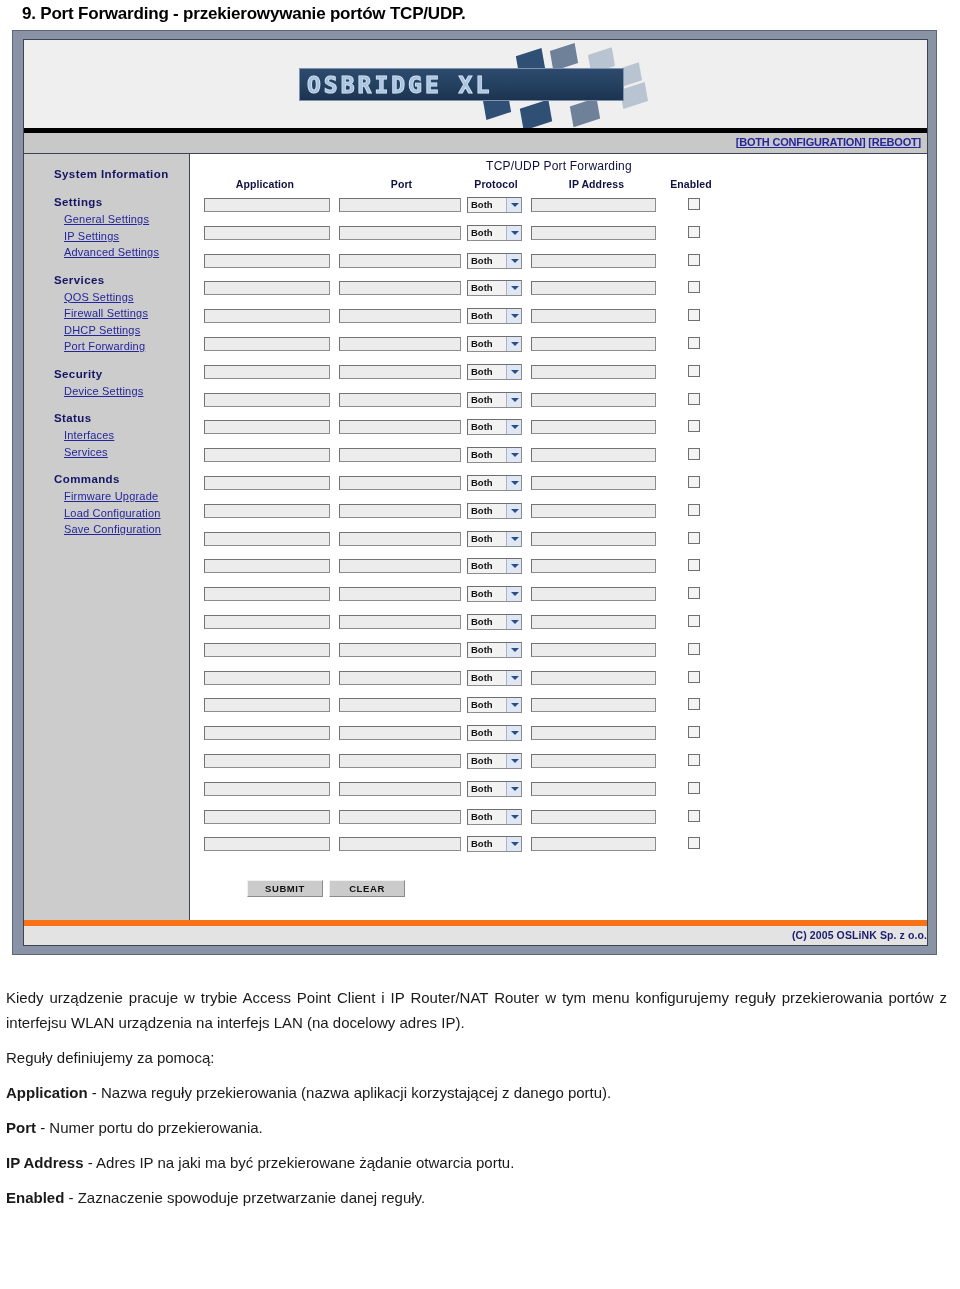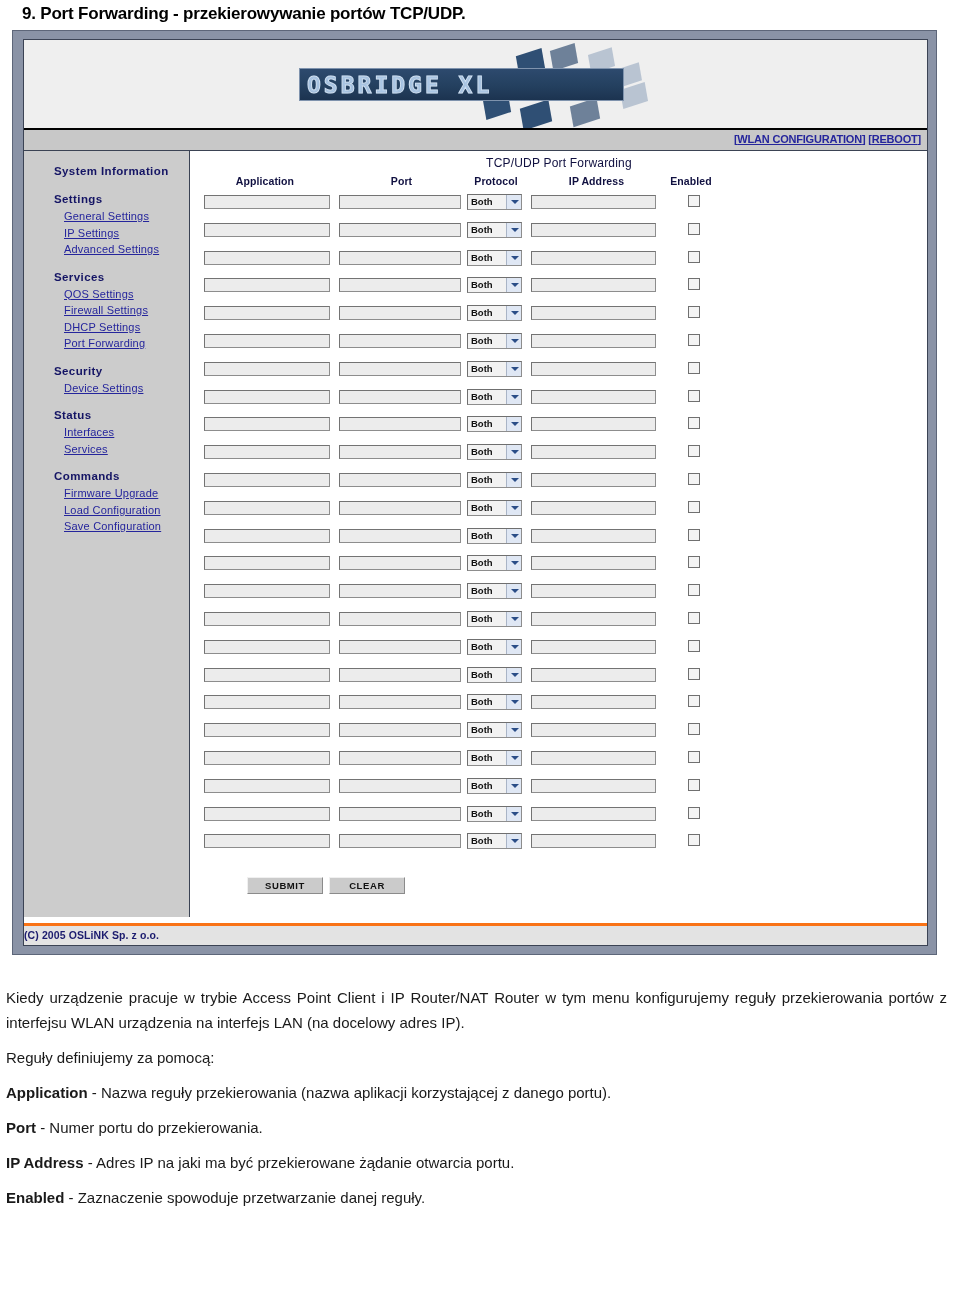--- a/index.html
+++ b/index.html
@@ -40,21 +40,21 @@
     border: 1px solid #3b4354;
     box-sizing: border-box;
     overflow: hidden;
   }
 
   
   .logo-band {
     position: relative;
     height: 88px;
     background: #efefef;
-    border-bottom: 2px solid #000000;
+    border-bottom: 5px solid #000000;
     overflow: hidden;
   }
   .logo-wrap {
     position: absolute;
     left: 265px; top: 6px;
     width: 390px; height: 78px;
   }
   .logo-plate {
     position: absolute;
     left: 10px; top: 22px;
@@ -263,27 +263,28 @@
   }
   .btn-submit { left: 56px; width: 76px; }
   .btn-clear  { left: 138px; width: 76px; }
 
   
   .ui-footer {
     position: absolute;
     left: 0; right: 0; bottom: 0;
     height: 19px;
     background: #e3e3e3;
-    border-top: 3px solid #f97316;
-    text-align: left;
+    border-top: 6px solid #f97316;
+    text-align: right;
     font-size: 10.5px;
     font-weight: bold;
     color: #1b1b6e;
     line-height: 18px;
     letter-spacing: 0.1px;
+    padding-left: 48px;
   }
 
   
   .prose {
     position: absolute;
     left: 6px; top: 985px;
     width: 948px;
     font-size: 15px;
     line-height: 25px;
     color: #1a1a1a;
@@ -313,21 +314,21 @@
         <div class="sq l" style="left:332px;top:40px;width:26px;height:19px;"></div>
         <div class="sq" style="left:195px;top:50px;width:26px;height:20px;"></div>
         <div class="sq" style="left:232px;top:58px;width:30px;height:22px;"></div>
         <div class="sq m" style="left:282px;top:56px;width:28px;height:21px;"></div>
         <div class="logo-plate"></div>
         <div class="logo-text">OSBRIDGE XL</div>
       </div>
     </div>
 
     <div class="apply-bar">
-      <div class="apply-links"><span class="bracket">[</span><a href="#">WLAN CONFIGURATION</a><span class="bracket">]</span> <span class="bracket">[</span><a href="#">REBOOT</a><span class="bracket">]</span></div>
+      <div class="apply-links"><span class="bracket">[</span><a href="#">BOTH CONFIGURATION</a><span class="bracket">]</span> <span class="bracket">[</span><a href="#">REBOOT</a><span class="bracket">]</span></div>
     </div>
 
     <div class="ui-body">
       <div class="sidebar" id="sidebar">
           <div class="nav-group">
             <div class="nav-head first">System Information</div>
           </div>
           <div class="nav-group">
             <div class="nav-head">Settings</div>
             <a class="nav-link" href="#">General Settings</a>

